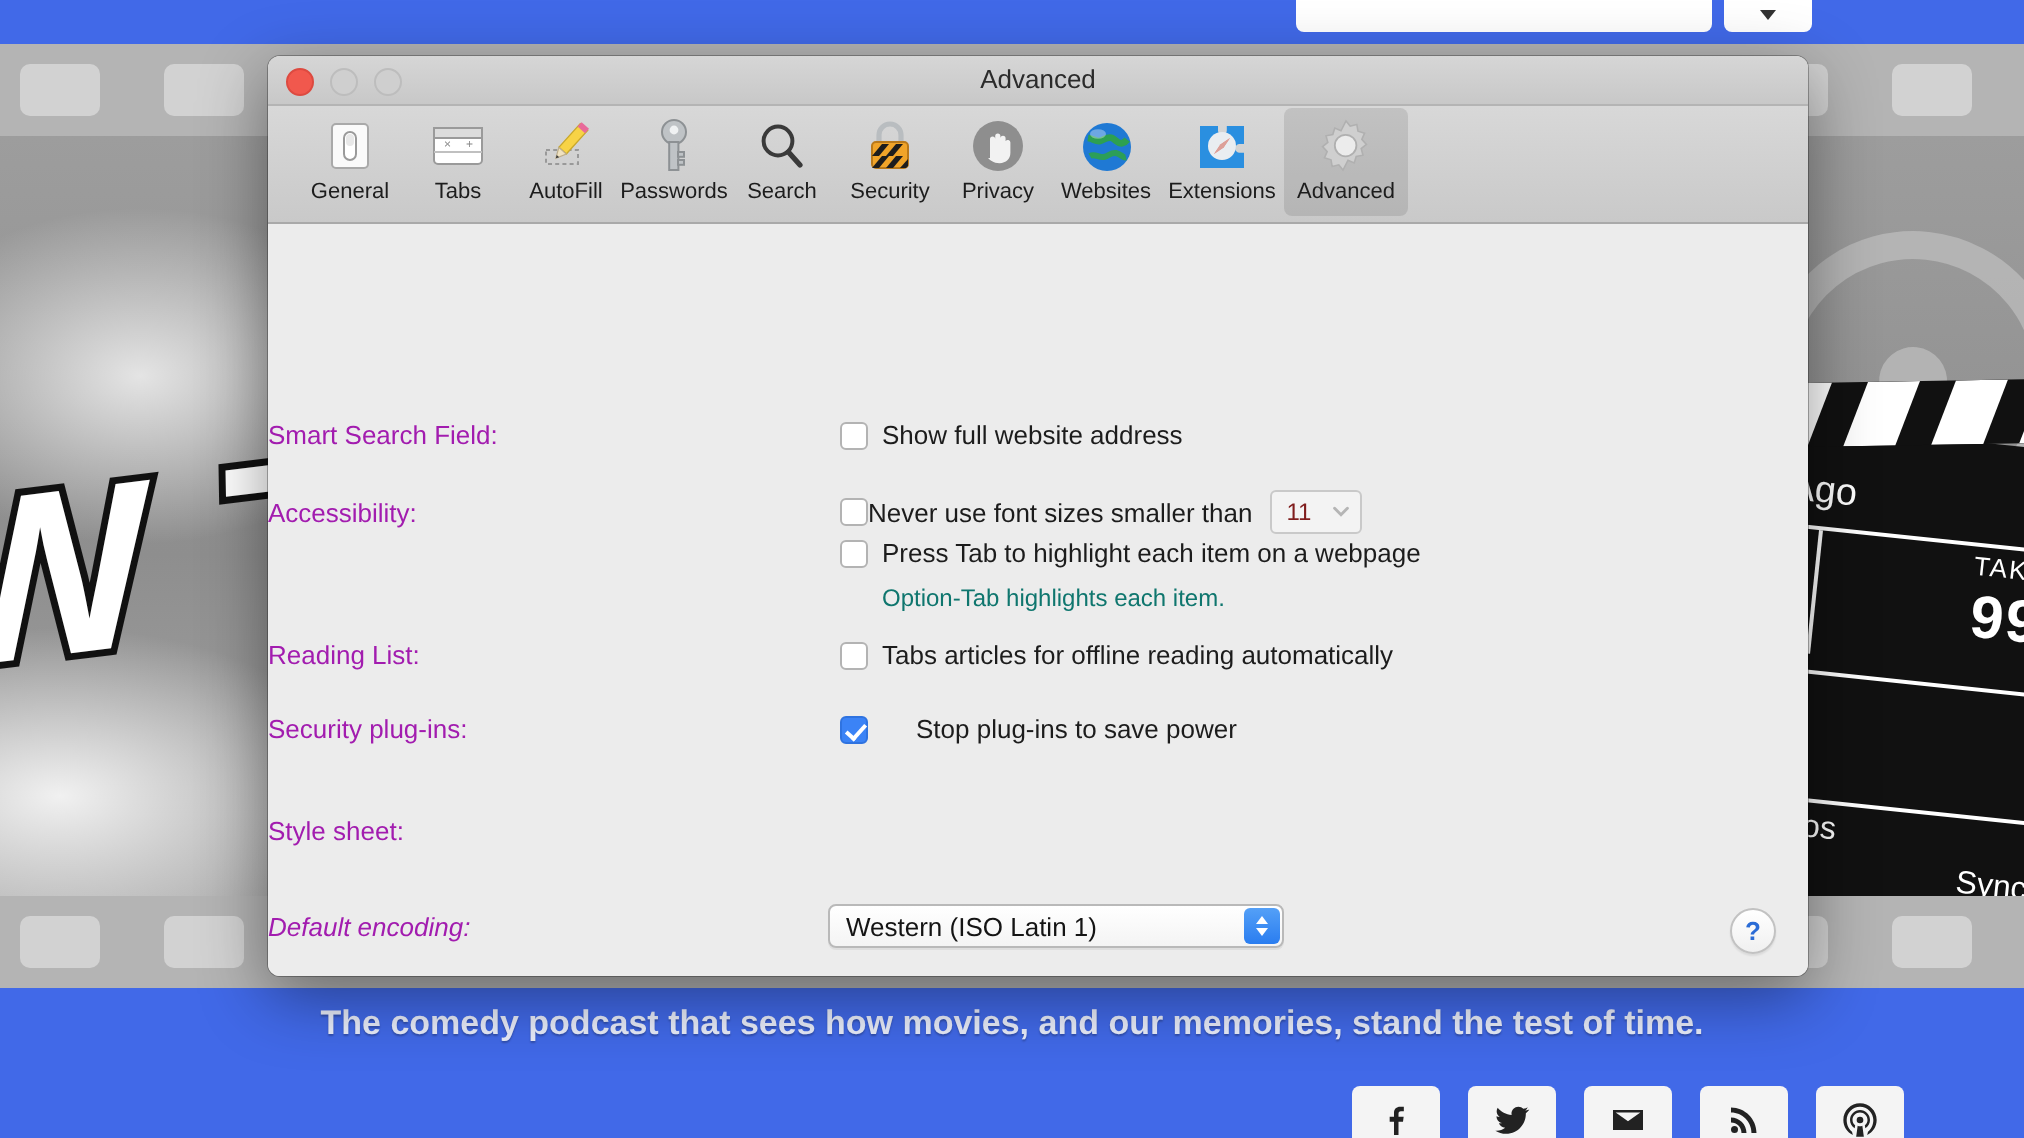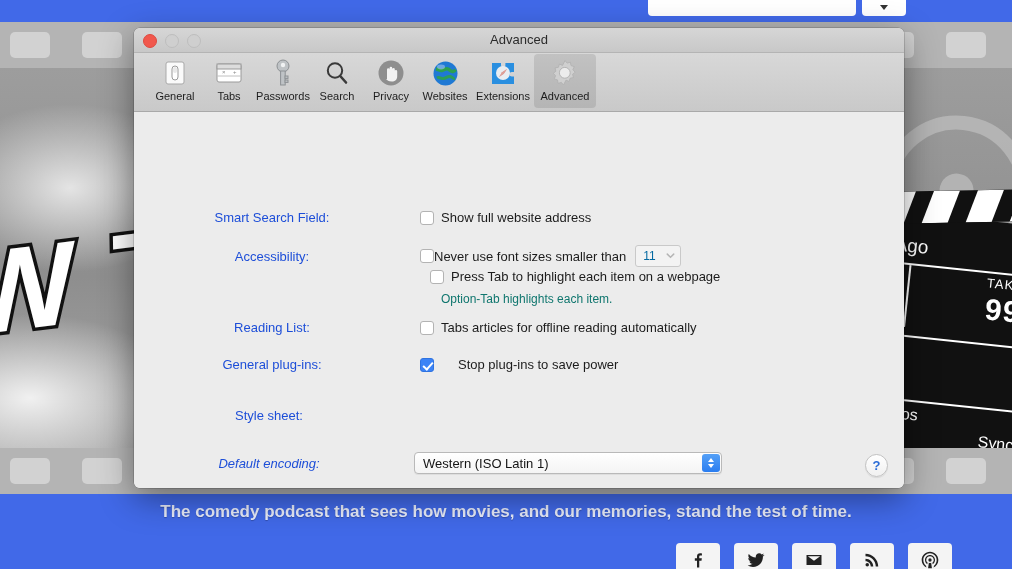--- a/index.html
+++ b/index.html
@@ -97,35 +97,35 @@
      display:flex; flex-direction:column; align-items:center; justify-content:flex-start;
      padding-top:3px; box-sizing:border-box; }
   .tb-item.sel { background:rgba(0,0,0,.10); }
   .tb-item .ic { width:32px; height:32px; display:flex; align-items:center; justify-content:center;}
   .tb-item .lb { font-size:11px; color:#1d1d1d; margin-top:1px; white-space:nowrap; }
   .tb-item.wide { width:62px; }
 
   .prefbody { position:relative; height:377px; background:#ececec; }
 
   .row { position:absolute; display:flex; align-items:center; }
-  .lbl { text-align:center; font-size:13px; color:#1d4ed8; }
+  .lbl { text-align:left; font-size:13px; color:#a21caf; }
   .ctl { font-size:13px; color:#1c1c1c; }
 
   .cb { width:14px; height:14px; border-radius:3px; box-sizing:border-box;
         background:#fff; border:1px solid #b3b3b3; display:inline-block; vertical-align:-2px;
         position:relative; flex:none; }
   .cb.on { background:#3b83f6; border-color:#2f73e0; }
   .cb.on::after { content:""; position:absolute; left:4px; top:1px; width:4px; height:8px;
      border:solid #fff; border-width:0 2px 2px 0; transform:rotate(42deg); }
 
   .hint { font-size:12px; color:#0f766e; }
 
   .stepper { width:44px; height:20px; border:1px solid #c9c9c9; border-radius:3px;
      background:#f3f3f3; display:inline-flex; align-items:center; position:relative; }
-  .stepper .v { font-size:12px; color:#0369a1; padding-left:7px; }
+  .stepper .v { font-size:12px; color:#7f1d1d; padding-left:7px; }
   .stepper .ar { position:absolute; right:4px; top:4px; width:11px; height:11px; }
 
   .popup { height:22px; border:1px solid #b9b9b9; border-radius:4px;
      background:linear-gradient(180deg,#fff,#f4f4f4); position:relative;
      display:flex; align-items:center; box-sizing:border-box;
      box-shadow:0 1px 0 rgba(0,0,0,.06); }
   .popup .txt { font-size:13px; color:#141414; padding-left:8px; }
   .popup .arrows { position:absolute; right:1px; top:1px; width:18px; height:18px;
      background:linear-gradient(180deg,#54a0f7,#2a7df0); border-radius:3px;
      display:flex; flex-direction:column; align-items:center; justify-content:center; gap:2px; }
@@ -282,20 +282,34 @@
             <rect x="2" y="3" width="24" height="18" rx="2" fill="#fff" stroke="#9a9a9a"></rect>
             <rect x="2" y="3" width="24" height="5" fill="#dcdcdc" stroke="#9a9a9a"></rect>
             <line x1="2" y1="15" x2="26" y2="15" stroke="#c0c0c0"></line>
             <text x="7" y="13" font-size="6" fill="#8a8a8a" font-family="Liberation Sans">×</text>
             <text x="18" y="13" font-size="6" fill="#8a8a8a" font-family="Liberation Sans">+</text>
           </svg>
         </div>
         <div class="lb">Tabs</div>
       </div>
 
+      <div class="tb-item">
+        <div class="ic">
+          <svg width="28" height="26" viewBox="0 0 28 26">
+            <rect x="4" y="15" width="16" height="7" fill="none" stroke="#999" stroke-dasharray="2 1.6"></rect>
+            <g transform="rotate(42 16 12)">
+              <rect x="13" y="1" width="5" height="16" fill="#f7d346" stroke="#c9a82c" stroke-width=".7"></rect>
+              <polygon points="13,17 18,17 15.5,22" fill="#f0e2c0" stroke="#bdae8c" stroke-width=".6"></polygon>
+              <polygon points="14.7,20.5 16.4,20.5 15.5,22" fill="#3a3a3a"></polygon>
+              <rect x="13" y="0" width="5" height="3" fill="#e86a9a"></rect>
+            </g>
+          </svg>
+        </div>
+        <div class="lb">AutoFill</div>
+      </div>
 
       <div class="tb-item">
         <div class="ic">
           <svg width="24" height="28" viewBox="0 0 24 28">
             <circle cx="12" cy="7" r="6" fill="#bfc3c6" stroke="#8d9194"></circle>
             <circle cx="12" cy="6" r="2.2" fill="#f0f2f3"></circle>
             <rect x="9.6" y="12" width="4.6" height="14" fill="#bfc3c6" stroke="#8d9194"></rect>
             <rect x="14" y="17" width="3" height="2.4" fill="#bfc3c6" stroke="#8d9194"></rect>
             <rect x="14" y="21" width="3" height="2.4" fill="#bfc3c6" stroke="#8d9194"></rect>
           </svg>
@@ -306,20 +320,36 @@
       <div class="tb-item">
         <div class="ic">
           <svg width="26" height="26" viewBox="0 0 26 26">
             <circle cx="11" cy="10.5" r="7.2" fill="none" stroke="#3a3a3a" stroke-width="2"></circle>
             <line x1="16.2" y1="16" x2="22" y2="22.5" stroke="#3a3a3a" stroke-width="2.6" stroke-linecap="round"></line>
           </svg>
         </div>
         <div class="lb">Search</div>
       </div>
 
+      <div class="tb-item">
+        <div class="ic">
+          <svg width="26" height="28" viewBox="0 0 26 28">
+            <path d="M7.5 12V8.5a5.5 5.5 0 0111 0V12" fill="none" stroke="#b9bdc0" stroke-width="2.6"></path>
+            <rect x="4" y="12" width="18" height="13" rx="2" fill="#f0a429" stroke="#b9791a"></rect>
+            <g>
+              <polygon points="4,19 9,13 12.5,13 7.5,19" fill="#1d1d1d"></polygon>
+              <polygon points="11,19 16,13 19.5,13 14.5,19" fill="#1d1d1d"></polygon>
+              <polygon points="4,25 9,19 12.5,19 7.5,25" fill="#1d1d1d"></polygon>
+              <polygon points="11,25 16,19 19.5,19 14.5,25" fill="#1d1d1d"></polygon>
+              <polygon points="18,25 22,20.5 22,24 21,25" fill="#1d1d1d"></polygon>
+            </g>
+          </svg>
+        </div>
+        <div class="lb">Security</div>
+      </div>
 
       <div class="tb-item">
         <div class="ic">
           <svg width="28" height="28" viewBox="0 0 28 28">
             <circle cx="14" cy="14" r="12.5" fill="#8e8e8e"></circle>
             <path d="M10 20V10.5a1.3 1.3 0 012.6 0V9a1.3 1.3 0 012.6 0v1.2a1.3 1.3 0 012.6 0v1.4a1.3 1.3 0 012.4.7v5.1c0 3-2.2 5.2-5.4 5.2-3.2 0-4.8-1.6-5.8-2.6z" fill="#f2f2f2"></path>
           </svg>
         </div>
         <div class="lb">Privacy</div>
       </div>
@@ -374,50 +404,50 @@
         <span class="cb" style="margin-left:10px;"></span>
         <span class="ctl" style="margin-left:0;">Never use font sizes smaller than</span>
         <span class="stepper" style="margin-left:9px;">
           <span class="v">11</span>
           <svg class="ar" viewBox="0 0 12 12">
             <path d="M2.5 4.5L6 8l3.5-3.5" fill="none" stroke="#b5b5b5" stroke-width="1.6" stroke-linecap="round"></path>
           </svg>
         </span>
       </div>
 
-      <div class="row" style="left:10px; top:157px;">
+      <div class="row" style="left:0; top:157px;">
         <div class="lbl" style="width:276px;"></div>
         <span class="cb" style="margin-left:10px;"></span>
         <span class="ctl" style="margin-left:7px;">Press Tab to highlight each item on a webpage</span>
       </div>
 
       <div class="row" style="left:0; top:180px;">
         <div class="lbl" style="width:276px;"></div>
         <span class="hint" style="margin-left:31px;">Option-Tab highlights each item.</span>
       </div>
 
       <div class="row" style="left:0; top:208px;">
         <div class="lbl" style="width:276px;">Reading List:</div>
         <span class="cb" style="margin-left:10px;"></span>
         <span class="ctl" style="margin-left:7px;">Tabs articles for offline reading automatically</span>
       </div>
 
       <div class="row" style="left:0; top:245px;">
-        <div class="lbl" style="width:276px;">General plug-ins:</div>
+        <div class="lbl" style="width:276px;">Security plug-ins:</div>
         <span class="cb on" style="margin-left:10px;"></span>
         <span class="ctl" style="margin-left:24px;">Stop plug-ins to save power</span>
       </div>
 
       <div class="row" style="left:0; top:296px;">
         <div class="lbl" style="width:270px;">Style sheet:</div>
       </div>
 
       <div class="row" style="left:0; top:340px;">
         <div class="lbl" style="width:270px;font-style:italic;">Default encoding:</div>
-        <span class="popup" style="margin-left:10px; width:308px;">
+        <span class="popup" style="margin-left:10px; width:228px;">
           <span class="txt">Western (ISO Latin 1)</span>
           <span class="arrows">
               <i class="up"></i>
               <i class="dn"></i>
             </span>
         </span>
       </div>
 
       <div class="helpbtn">?</div>
     </div>

